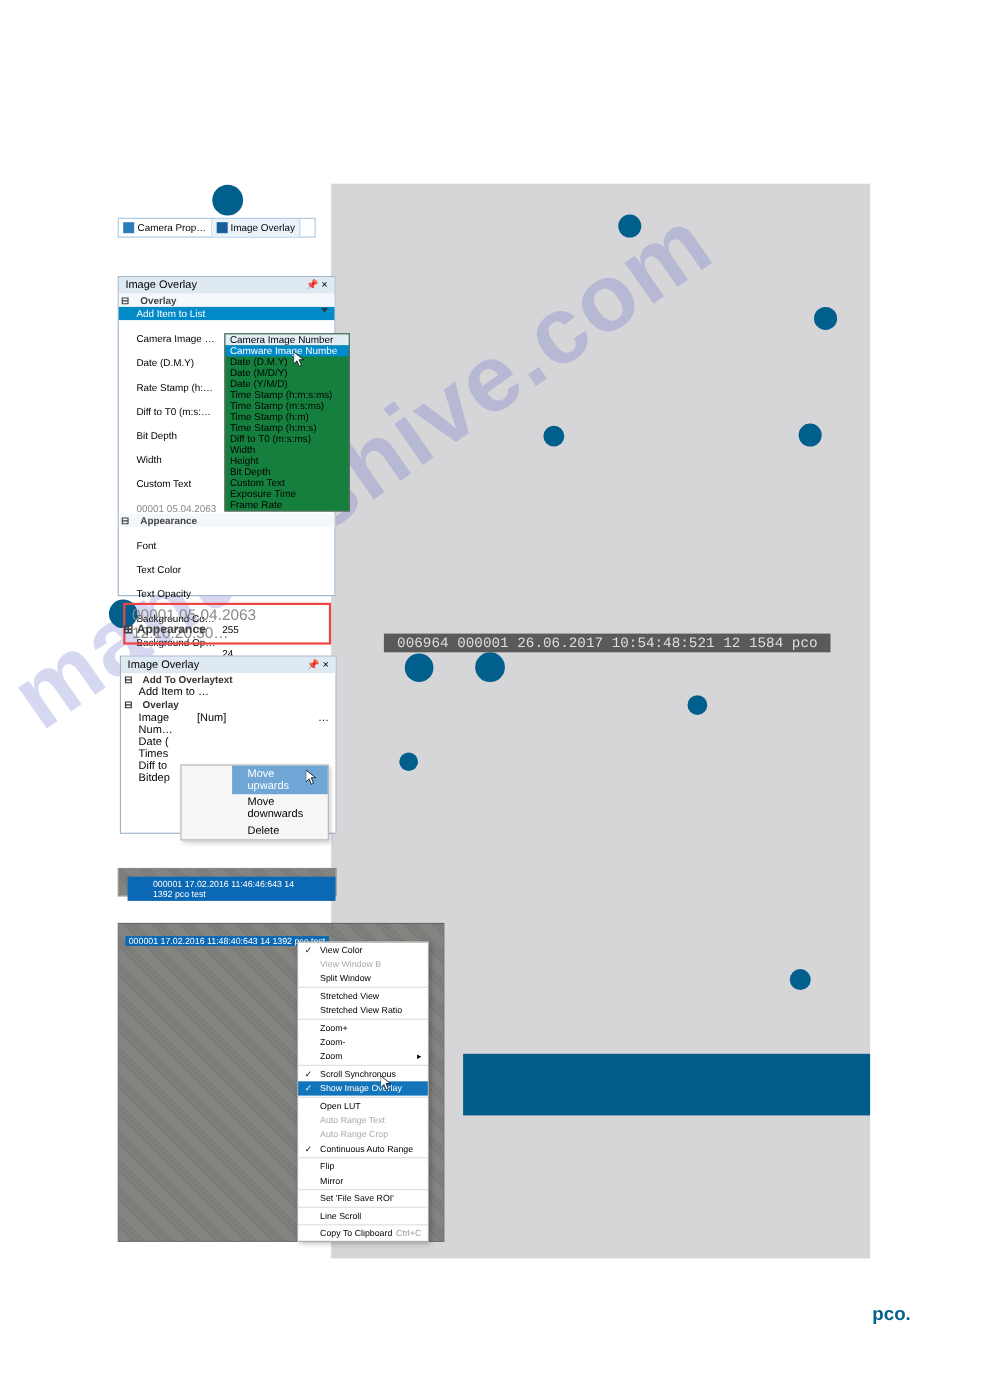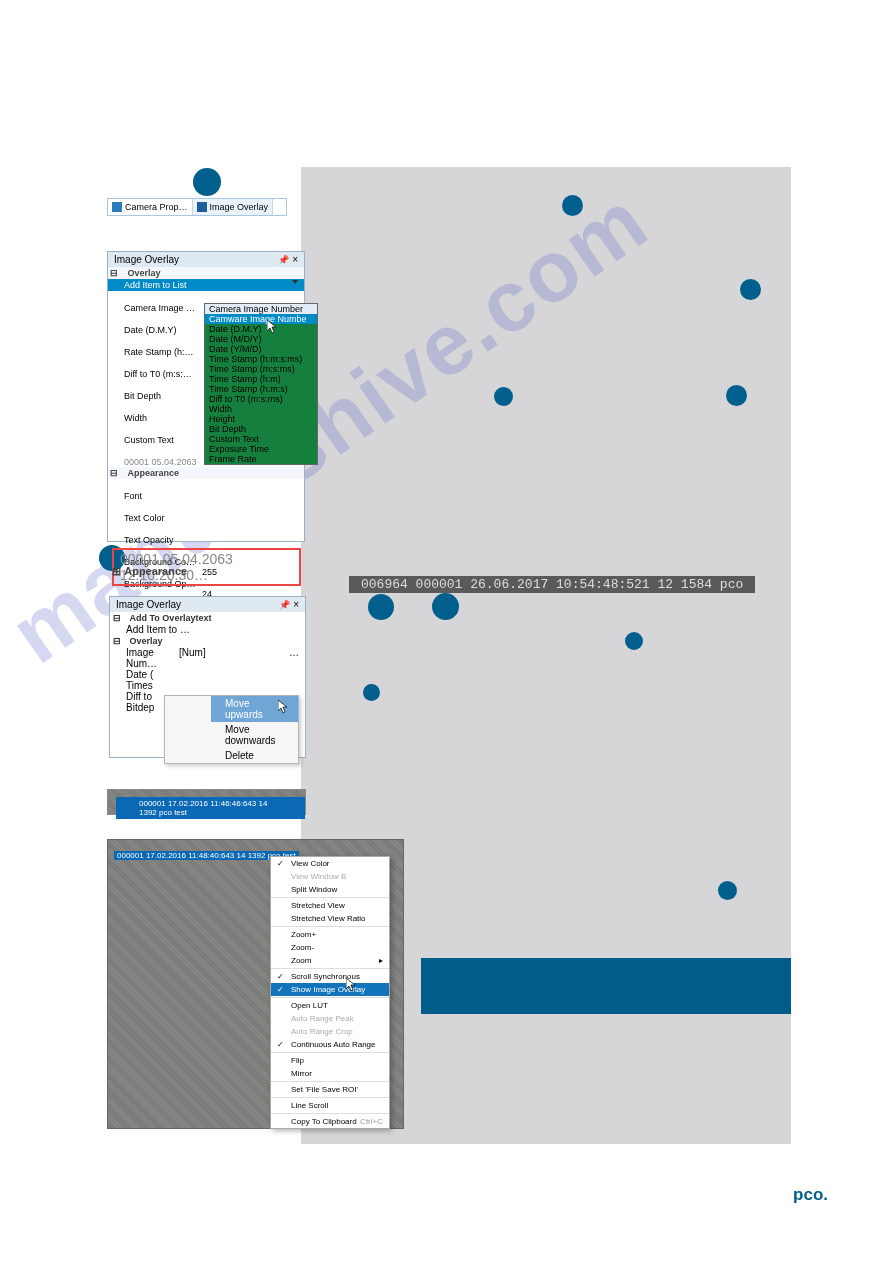--- a/index.html
+++ b/index.html
@@ -356,21 +356,21 @@
   <div>Stretched View Ratio</div>
   <hr>
   <div>Zoom+</div>
   <div>Zoom-</div>
   <div><span>Zoom</span> <span style="float:right">▸</span></div>
   <hr>
   <div class="chk">Scroll Synchronous</div>
   <div class="chk sel3">Show Image Overlay</div>
   <hr>
   <div>Open LUT</div>
-  <div class="dis">Auto Range Peak</div>
+  <div class="dis">Auto Range Text</div>
   <div class="dis">Auto Range Crop</div>
   <div class="chk">Continuous Auto Range</div>
   <hr>
   <div>Flip</div>
   <div>Mirror</div>
   <hr>
   <div>Set 'File Save ROI'</div>
   <hr>
   <div>Line Scroll</div>
   <hr>

